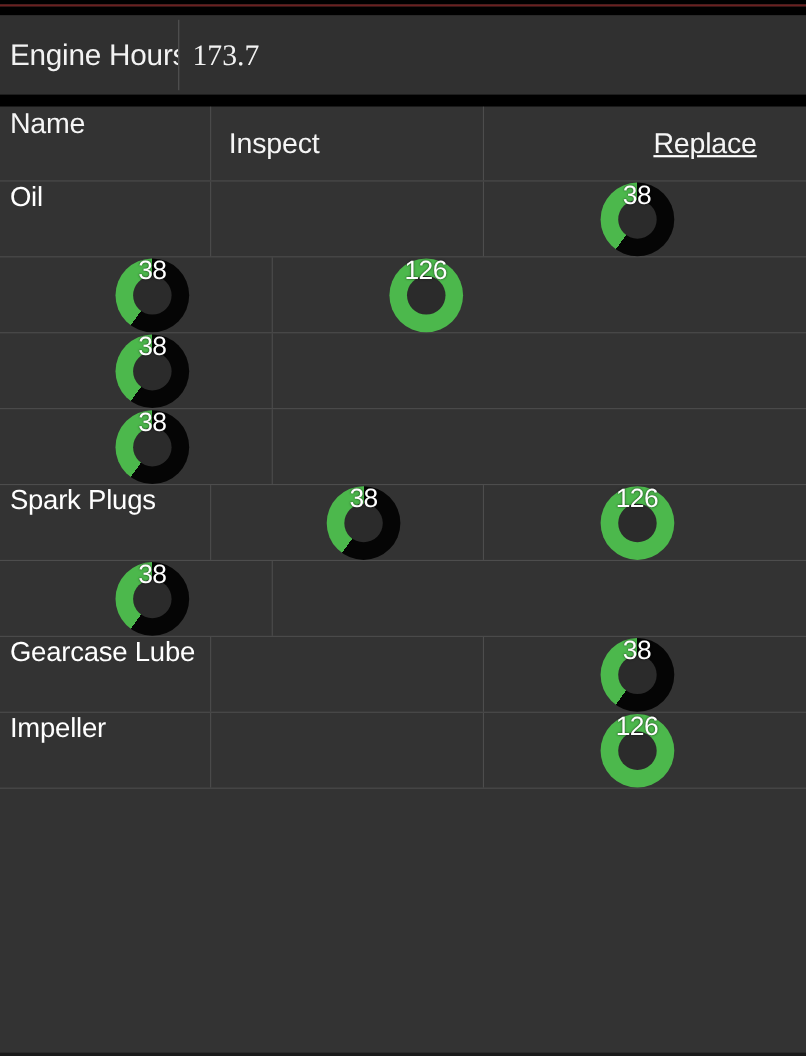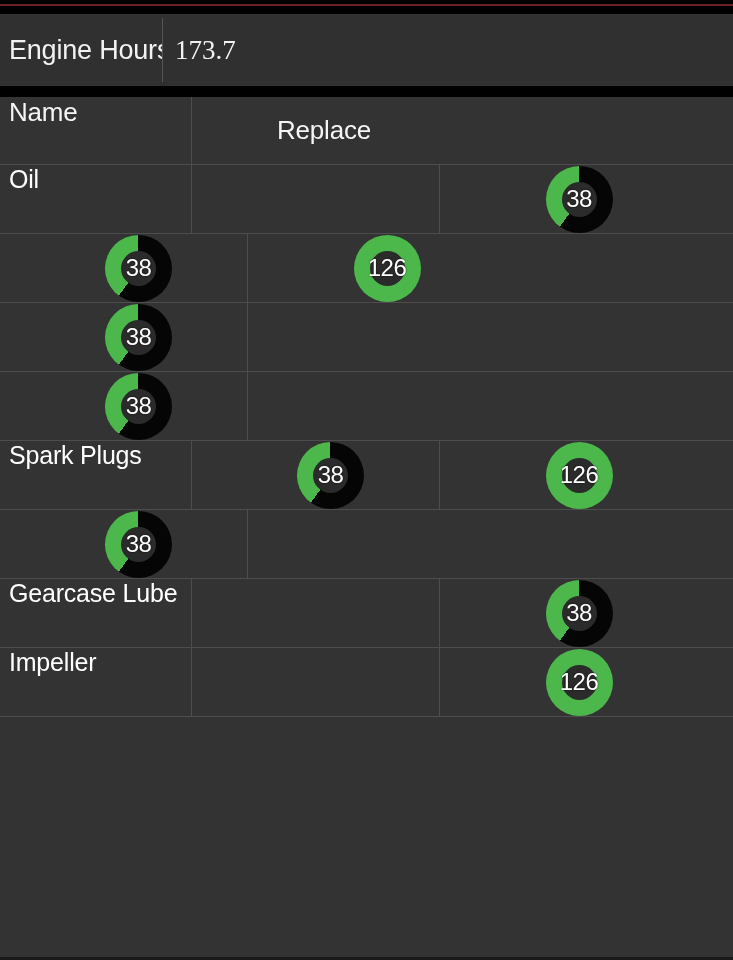--- a/index.html
+++ b/index.html
@@ -122,21 +122,20 @@
     color: #ffffff;
     font-weight: 400;
     letter-spacing: -0.2px;
   }
   
   .donut-wrap {
     position: relative;
     width: 67px;
     height: 67px;
     display: flex;
-    align-items: center;
     justify-content: center;
     margin-left: 30px;
   }
   .donut-ring {
     position: absolute;
     inset: 0;
     border-radius: 50%;
   }
   .donut-hole {
     position: absolute;
@@ -181,21 +180,24 @@
     <div class="engine-value">173.7</div>
   </div>
 
   <div class="bar-black"></div>
 
   <div class="table">
     <div class="trow thead">
       <div class="cell-name">
         <span class="header-text">Name</span>
       </div>
-      <div class="cell-replace" style="justify-content:center;padding-left:16px;">
+      <div class="cell-inspect" style="justify-content:flex-start;padding-left:16px;">
+        <span class="header-text">Inspect</span>
+      </div>
+      <div class="cell-replace" style="justify-content:flex-end;padding-left:16px;text-decoration:underline;">
         <span class="header-text">Replace</span>
       </div>
     </div>
     <div id="rows-container">
         <div class="trow tbody-row">
           <div class="cell-name">
             <span class="name-text">Oil</span>
           </div>
           <div class="cell-inspect"></div>
           <div class="cell-replace">

